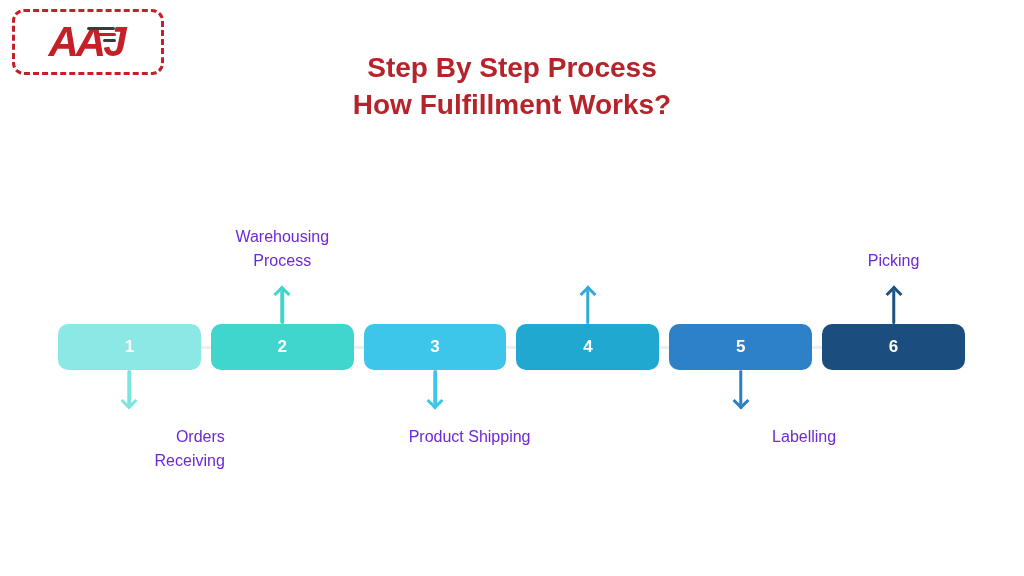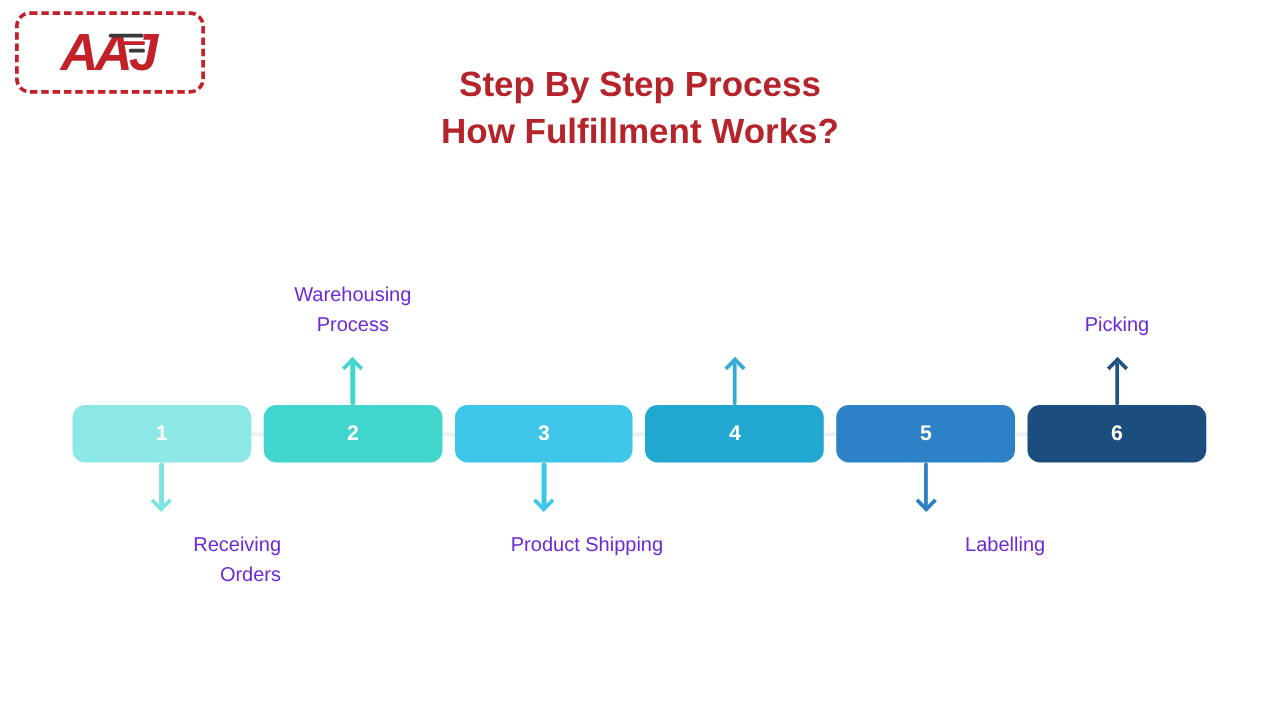--- a/index.html
+++ b/index.html
@@ -83,22 +83,22 @@
     <div class="step below">
 
       <div class="step-box" style="background: rgb(139, 232, 228);">
           <span>1</span>
         </div>
       <div class="arrow arrow-down">
           <span class="a-line" style="background: rgb(126, 228, 224);"></span>
           <span class="a-head a-head-down" style="border-color: rgb(126, 228, 224);"></span>
         </div>
       <div class="label label-bottom">
+        <span class="lbl-line">Orders</span>
         <span class="lbl-line">Receiving</span>
-        <span class="lbl-line">Orders</span>
       </div>
     </div>
 
     <div class="step above">
       <div class="label label-top">
         <span class="lbl-line">Warehousing</span>
         <span class="lbl-line">Process</span>
       </div>
       <div class="arrow arrow-up">
           <span class="a-head a-head-up" style="border-color: rgb(64, 213, 205);"></span>

